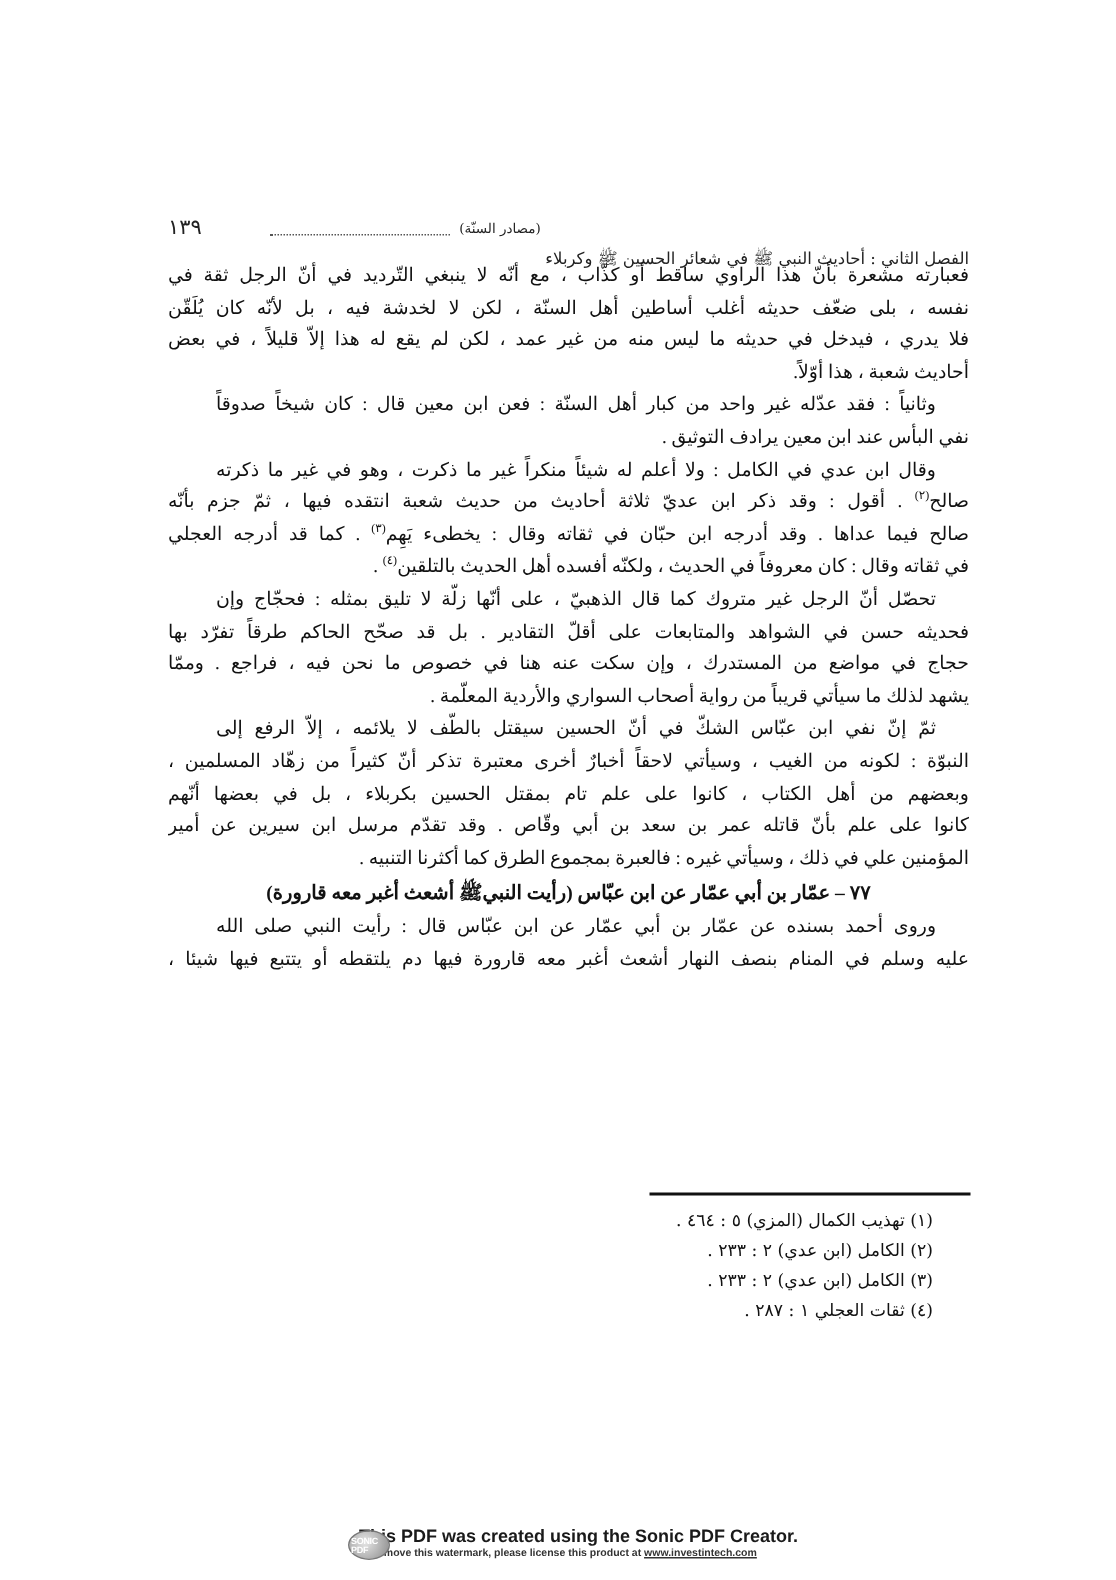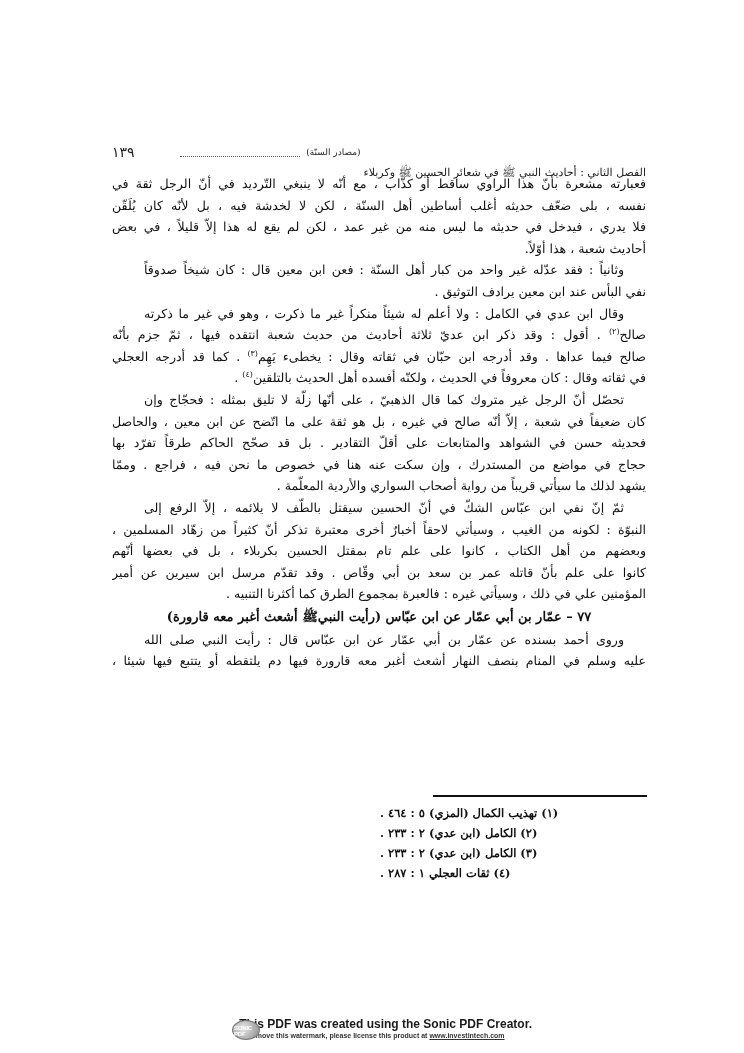--- a/index.html
+++ b/index.html
@@ -50,20 +50,21 @@
     }
     .body-text {
       position: absolute;
       top: 173px;
       left: 112px;
       width: 534px;
       direction: rtl;
       text-align: justify;
       font-size: 12.6px;
       line-height: 21.6px;
+      font-family: Liberation Serif, serif;
     }
     .line {
       display: block;
       white-space: nowrap;
       overflow: hidden;
       text-align: justify;
       text-align-last: justify;
       height: 21.6px;
     }
     .line.last { text-align-last: right; }
@@ -86,21 +87,21 @@
     }
     .footnotes {
       position: absolute;
       top: 803px;
       left: 380px;
       width: 266px;
       direction: rtl;
       font-size: 11.5px;
       line-height: 20px;
     }
-    .footnote { display: block; white-space: nowrap; text-align: left; padding-right: 24px; font-weight: bold; }
+    .footnote { display: block; white-space: nowrap; text-align: right; padding-right: 24px; }
     .watermark {
       position: absolute;
       top: 1012px;
       left: 232px;
       width: 300px;
       height: 34px;
       display: flex;
       align-items: center;
       font-family: "Liberation Sans", sans-serif;
     }
@@ -159,21 +160,20 @@
     <span class="line">نفسه ، بلى ضعّف حديثه أغلب أساطين أهل السنّة ، لكن لا لخدشة فيه ، بل لأنّه كان يُلَقّن</span>
     <span class="line">فلا يدري ، فيدخل في حديثه ما ليس منه من غير عمد ، لكن لم يقع له هذا إلاّ قليلاً ، في بعض</span>
     <span class="line last">أحاديث شعبة ، هذا أوّلاً.</span>
     <span class="line indent">وثانياً : فقد عدّله غير واحد من كبار أهل السنّة : فعن ابن معين قال : كان شيخاً صدوقاً</span>
     <span class="line last">نفي البأس عند ابن معين يرادف التوثيق .</span>
     <span class="line indent">وقال ابن عدي في الكامل : ولا أعلم له شيئاً منكراً غير ما ذكرت ، وهو في غير ما ذكرته</span>
     <span class="line"><span>صالح</span><sup>(٢)</sup> <span>. أقول : وقد ذكر ابن عديّ ثلاثة أحاديث من حديث شعبة انتقده فيها ، ثمّ جزم بأنّه</span></span>
     <span class="line"><span>صالح فيما عداها . وقد أدرجه ابن حبّان في ثقاته وقال : يخطىء يَهِم</span><sup>(٣)</sup> <span>. كما قد أدرجه العجلي</span></span>
     <span class="line last"><span>في ثقاته وقال : كان معروفاً في الحديث ، ولكنّه أفسده أهل الحديث بالتلقين</span><sup>(٤)</sup> <span>.</span></span>
     <span class="line indent">تحصّل أنّ الرجل غير متروك كما قال الذهبيّ ، على أنّها زلّة لا تليق بمثله : فحجّاج وإن</span>
-    <span class="line">كان ضعيفاً في شعبة ، إلاّ أنّه صالح في غيره ، بل هو ثقة على ما اتّضح عن ابن معين ، والحاصل</span>
     <span class="line">فحديثه حسن في الشواهد والمتابعات على أقلّ التقادير . بل قد صحّح الحاكم طرقاً تفرّد بها</span>
     <span class="line">حجاج في مواضع من المستدرك ، وإن سكت عنه هنا في خصوص ما نحن فيه ، فراجع . وممّا</span>
     <span class="line last">يشهد لذلك ما سيأتي قريباً من رواية أصحاب السواري والأردية المعلّمة .</span>
     <span class="line indent">ثمّ إنّ نفي ابن عبّاس الشكّ في أنّ الحسين سيقتل بالطّف لا يلائمه ، إلاّ الرفع إلى</span>
     <span class="line">النبوّة : لكونه من الغيب ، وسيأتي لاحقاً أخبارٌ أخرى معتبرة تذكر أنّ كثيراً من زهّاد المسلمين ،</span>
     <span class="line">وبعضهم من أهل الكتاب ، كانوا على علم تام بمقتل الحسين بكربلاء ، بل في بعضها أنّهم</span>
     <span class="line">كانوا على علم بأنّ قاتله عمر بن سعد بن أبي وقّاص . وقد تقدّم مرسل ابن سيرين عن أمير</span>
     <span class="line last">المؤمنين علي في ذلك ، وسيأتي غيره : فالعبرة بمجموع الطرق كما أكثرنا التنبيه .</span>
     <span class="line center heading">٧٧ – عمّار بن أبي عمّار عن ابن عبّاس (رأيت النبيﷺ أشعث أغبر معه قارورة)</span>
     <span class="line indent">وروى أحمد بسنده عن عمّار بن أبي عمّار عن ابن عبّاس قال : رأيت النبي صلى الله</span>

